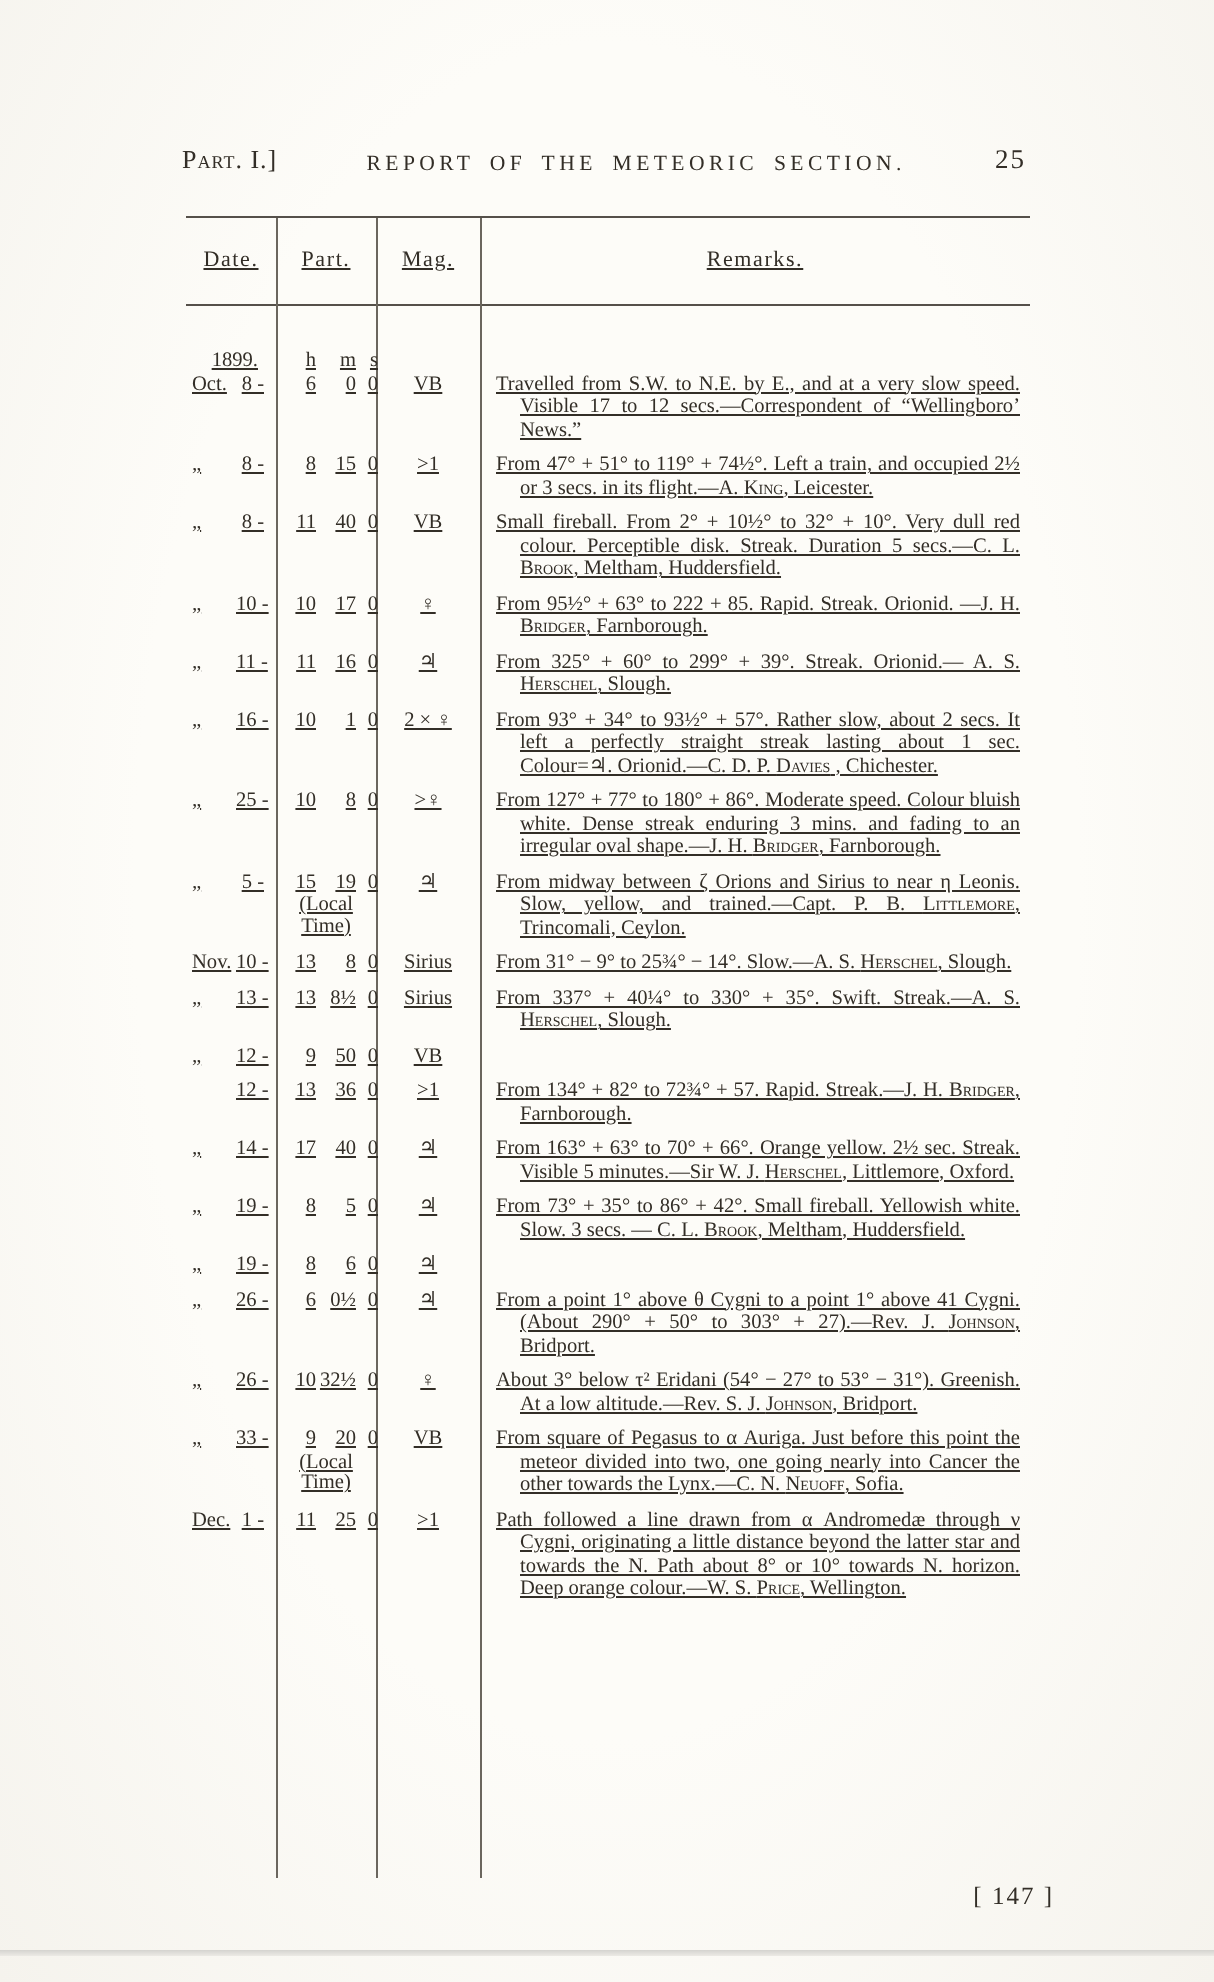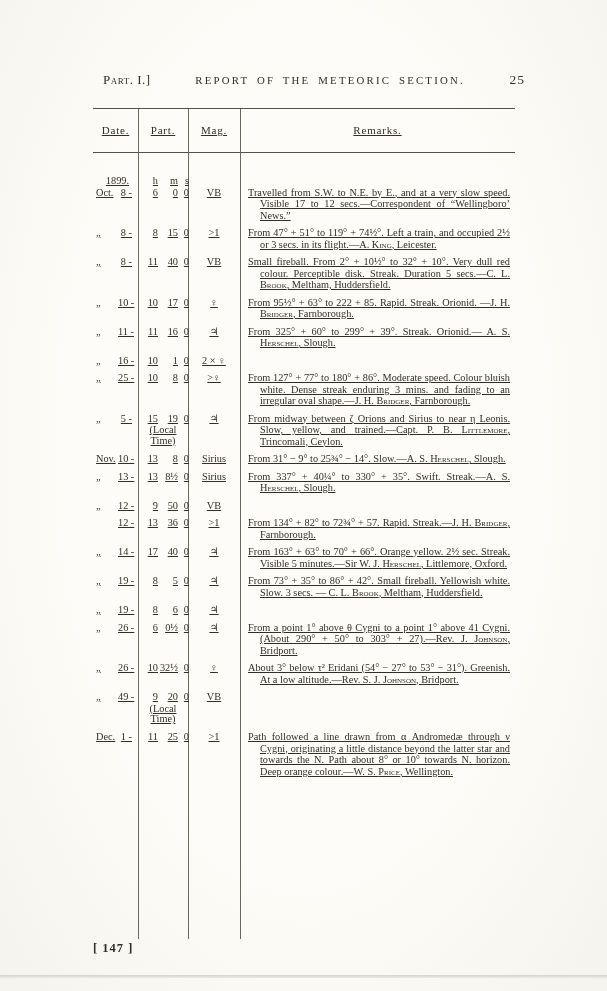--- a/index.html
+++ b/index.html
@@ -4,22 +4,22 @@
 <style>
   html,body { margin:0; padding:0; background:#e9e8e4; }
   .page {
     position:relative; width:607px; height:991px; overflow:hidden;
     background: radial-gradient(ellipse at 50% 45%, #fdfcf8 55%, #f5f3ed 100%);
     color:#332e27;
     font-family:"Liberation Serif","DejaVu Serif","DejaVu Sans",serif;
   }
   
   .running-head {
-    position:absolute; top:72px; left:103px; width:422px;
-    display:flex; align-items:center;
+    position:absolute; top:72px; left:91px; width:422px;
+    display:flex; align-items:flex-end;
   }
   .part { font-size:13px; font-variant:small-caps; letter-spacing:0.5px; }
   .rtitle { flex:1; text-align:center; font-size:10.8px; letter-spacing:2.2px; word-spacing:3px; }
   .pagenum { font-size:13.5px; letter-spacing:1px; }
 
   
   .mtable { position:absolute; left:93px; top:108px; width:422px;text-decoration:underline; }
   .rule { position:absolute; left:0; right:0; height:1.4px; background:#55504a; }
   .rule-top { top:0; box-shadow:0 -2.5px 0 -1px #8a857c; }
   .rule-head { top:44px; }
@@ -46,22 +46,22 @@
   .c-time .tnote { text-align:center; line-height:10.8px; margin-top:1px; }
   .c-mag { text-align:center; font-family:"Liberation Serif","DejaVu Serif","DejaVu Sans",serif; }
   .c-remarks {
     padding-left:20px; padding-right:5px; text-indent:-12px;
     text-align:justify;
   }
   .pt1 { padding-top:11.5px; }
   .sc { font-variant:small-caps; }
 
   .pfooter {
-    position:absolute; top:941px; left:93px; width:422px;
-    text-align:left; font-size:12.5px; letter-spacing:1px;font-weight:bold;
+    position:absolute; top:941px; left:105px; width:422px;
+    text-align:right; font-size:12.5px; letter-spacing:1px;
   }
   .scan-edge {
     position:absolute; left:0; right:0; top:975px; height:3px;
     background:linear-gradient(#d4d3cf, #eceae5);
   }
 </style>
 </head>
 <body>
 
 <div class="page">
@@ -184,20 +184,21 @@
             </div>
           </div>
           <div class="c-time">
             <div class="tline">
               <span>10</span>
               <span>1</span>
               <span>0</span>
             </div>
           </div>
           <div class="c-mag">2 × ♀</div>
+          <div class="c-remarks">From 93° + 34° to 93½° + 57°.  Rather slow, about 2 secs.  It left a perfectly straight streak lasting about 1 sec.  Colour=♃.  Orionid.—C. D. P. <span class="sc">Davies</span> , Chichester.</div>
         </div>
         <div class="trow">
           <div class="c-date">
             <div class="dline">
               <span class="month">„</span>
               <span class="day">25 -</span>
             </div>
           </div>
           <div class="c-time">
             <div class="tline">
@@ -375,32 +376,33 @@
               <span>0</span>
             </div>
           </div>
           <div class="c-mag">♀</div>
           <div class="c-remarks">About 3° below τ² Eridani (54° − 27° to 53° − 31°).  Greenish.  At a low altitude.—Rev. S. J. <span class="sc">Johnson</span>, Bridport.</div>
         </div>
         <div class="trow">
           <div class="c-date">
             <div class="dline">
               <span class="month">„</span>
-              <span class="day">49 -</span>
+              <span class="day">33 -</span>
             </div>
           </div>
           <div class="c-time">
             <div class="tline">
               <span>9</span>
               <span>20</span>
               <span>0</span>
             </div>
             <div class="tnote">(Local Time)</div>
           </div>
           <div class="c-mag">VB</div>
+          <div class="c-remarks">From square of Pegasus to α Auriga.  Just before this point the meteor divided into two, one going nearly into Cancer the other towards the Lynx.—C. N. <span class="sc">Neuoff</span>, Sofia.</div>
         </div>
         <div class="trow">
           <div class="c-date">
             <div class="dline">
               <span class="month">Dec.</span>
               <span class="day">1 -</span>
             </div>
           </div>
           <div class="c-time">
             <div class="tline">

